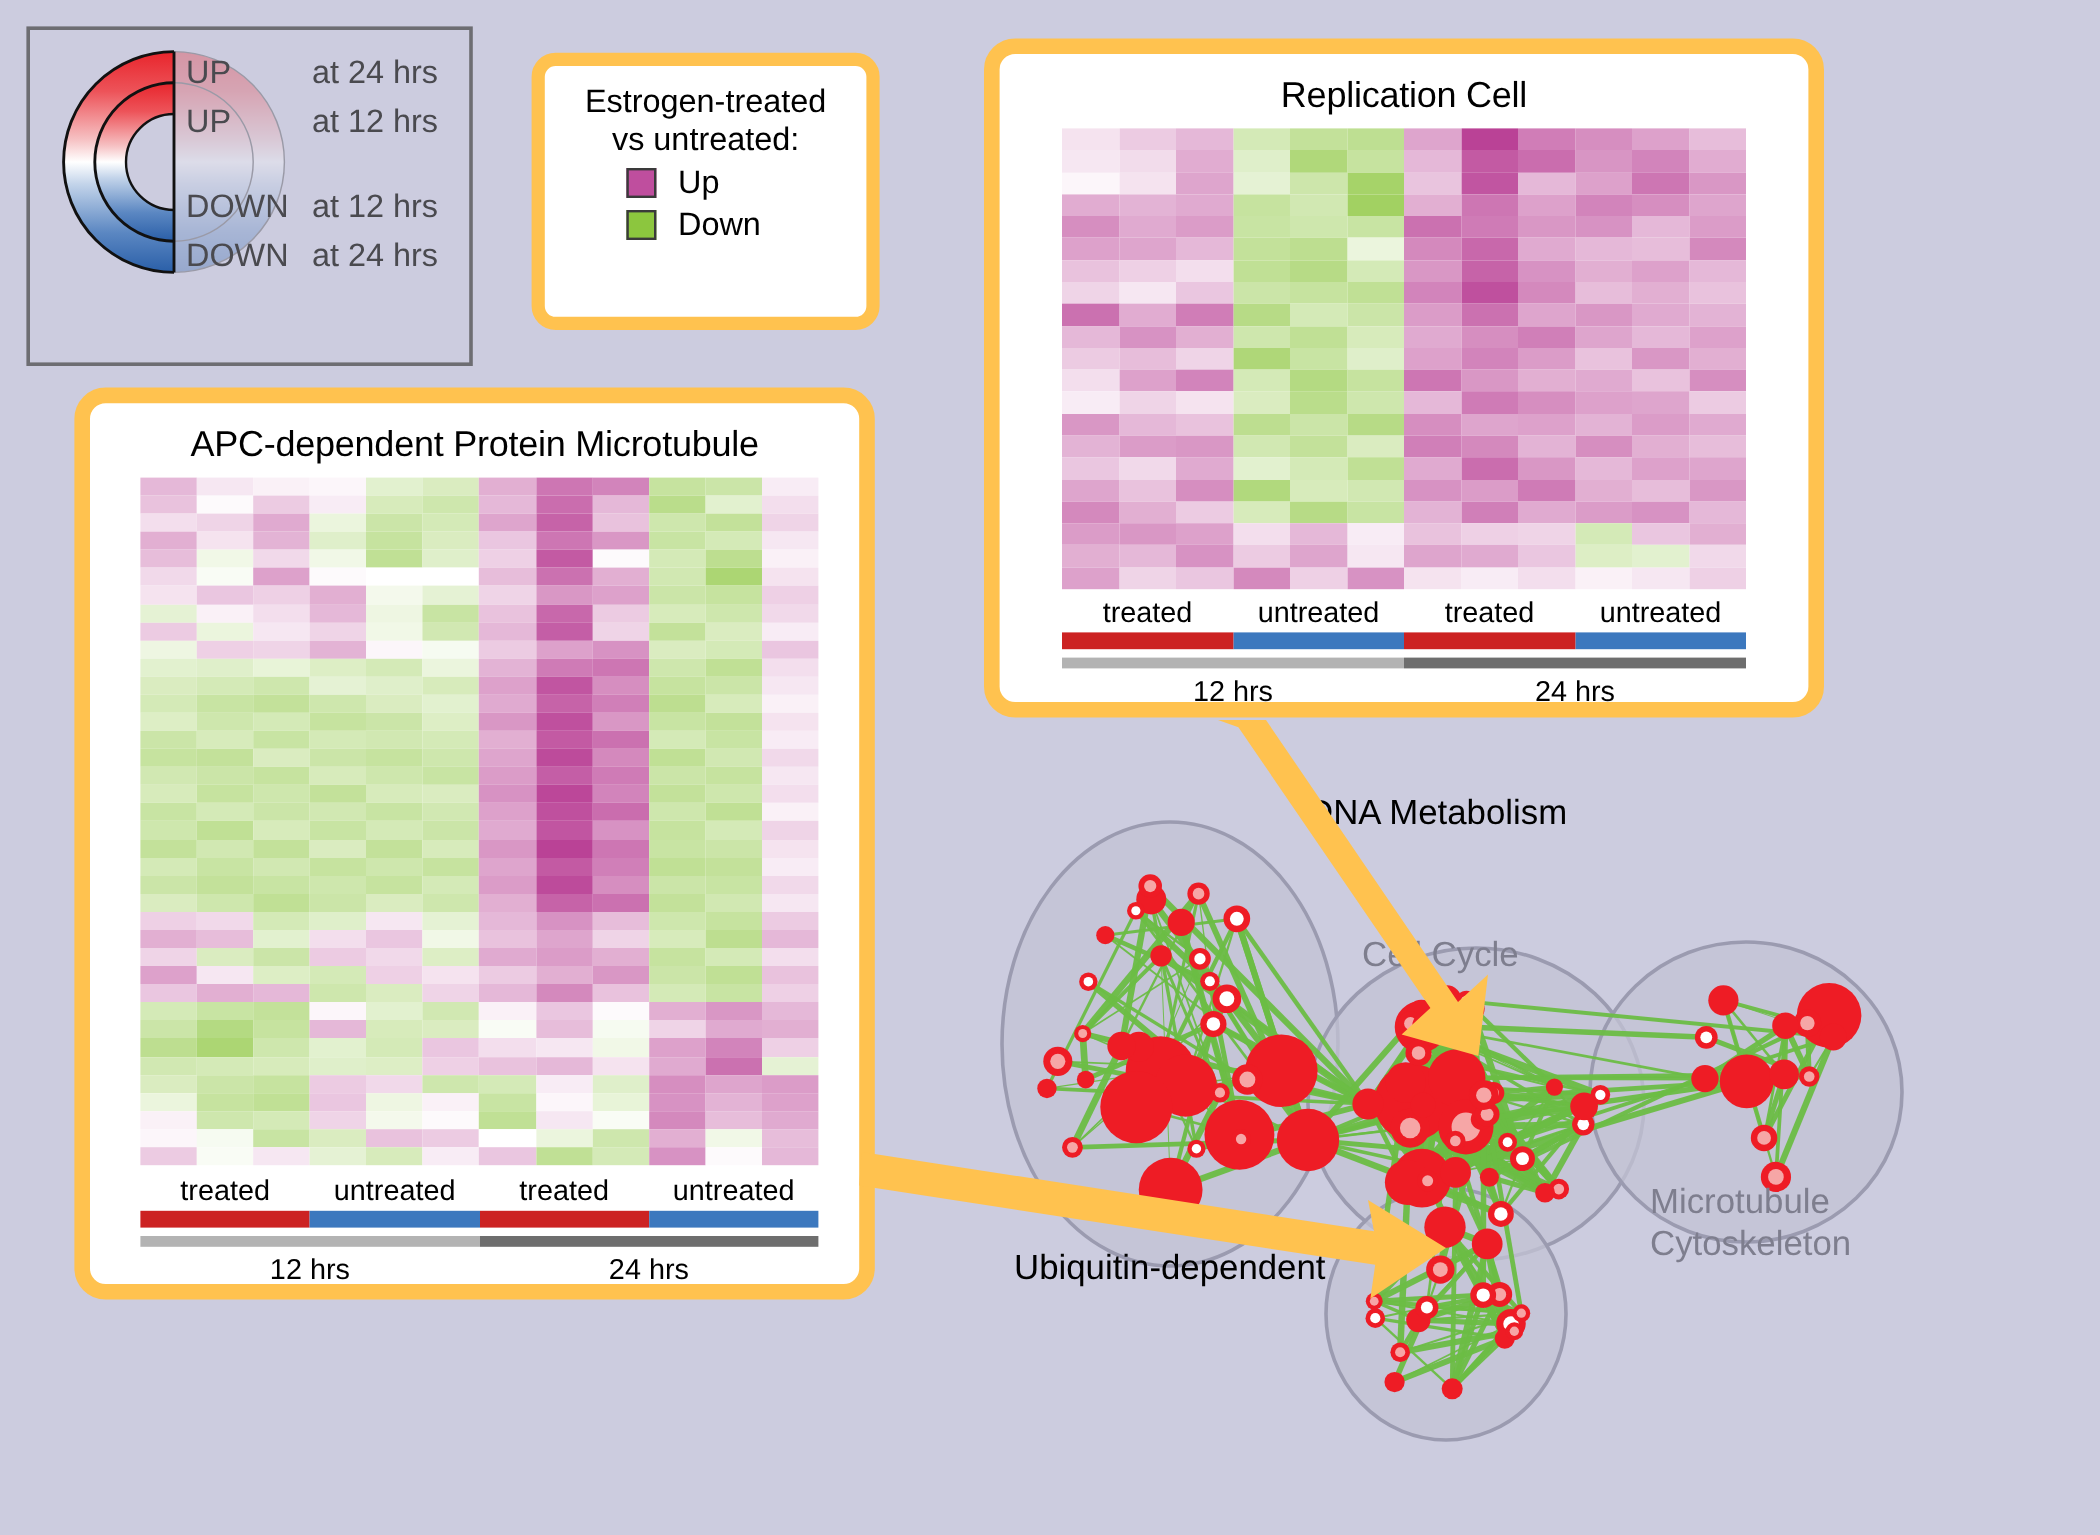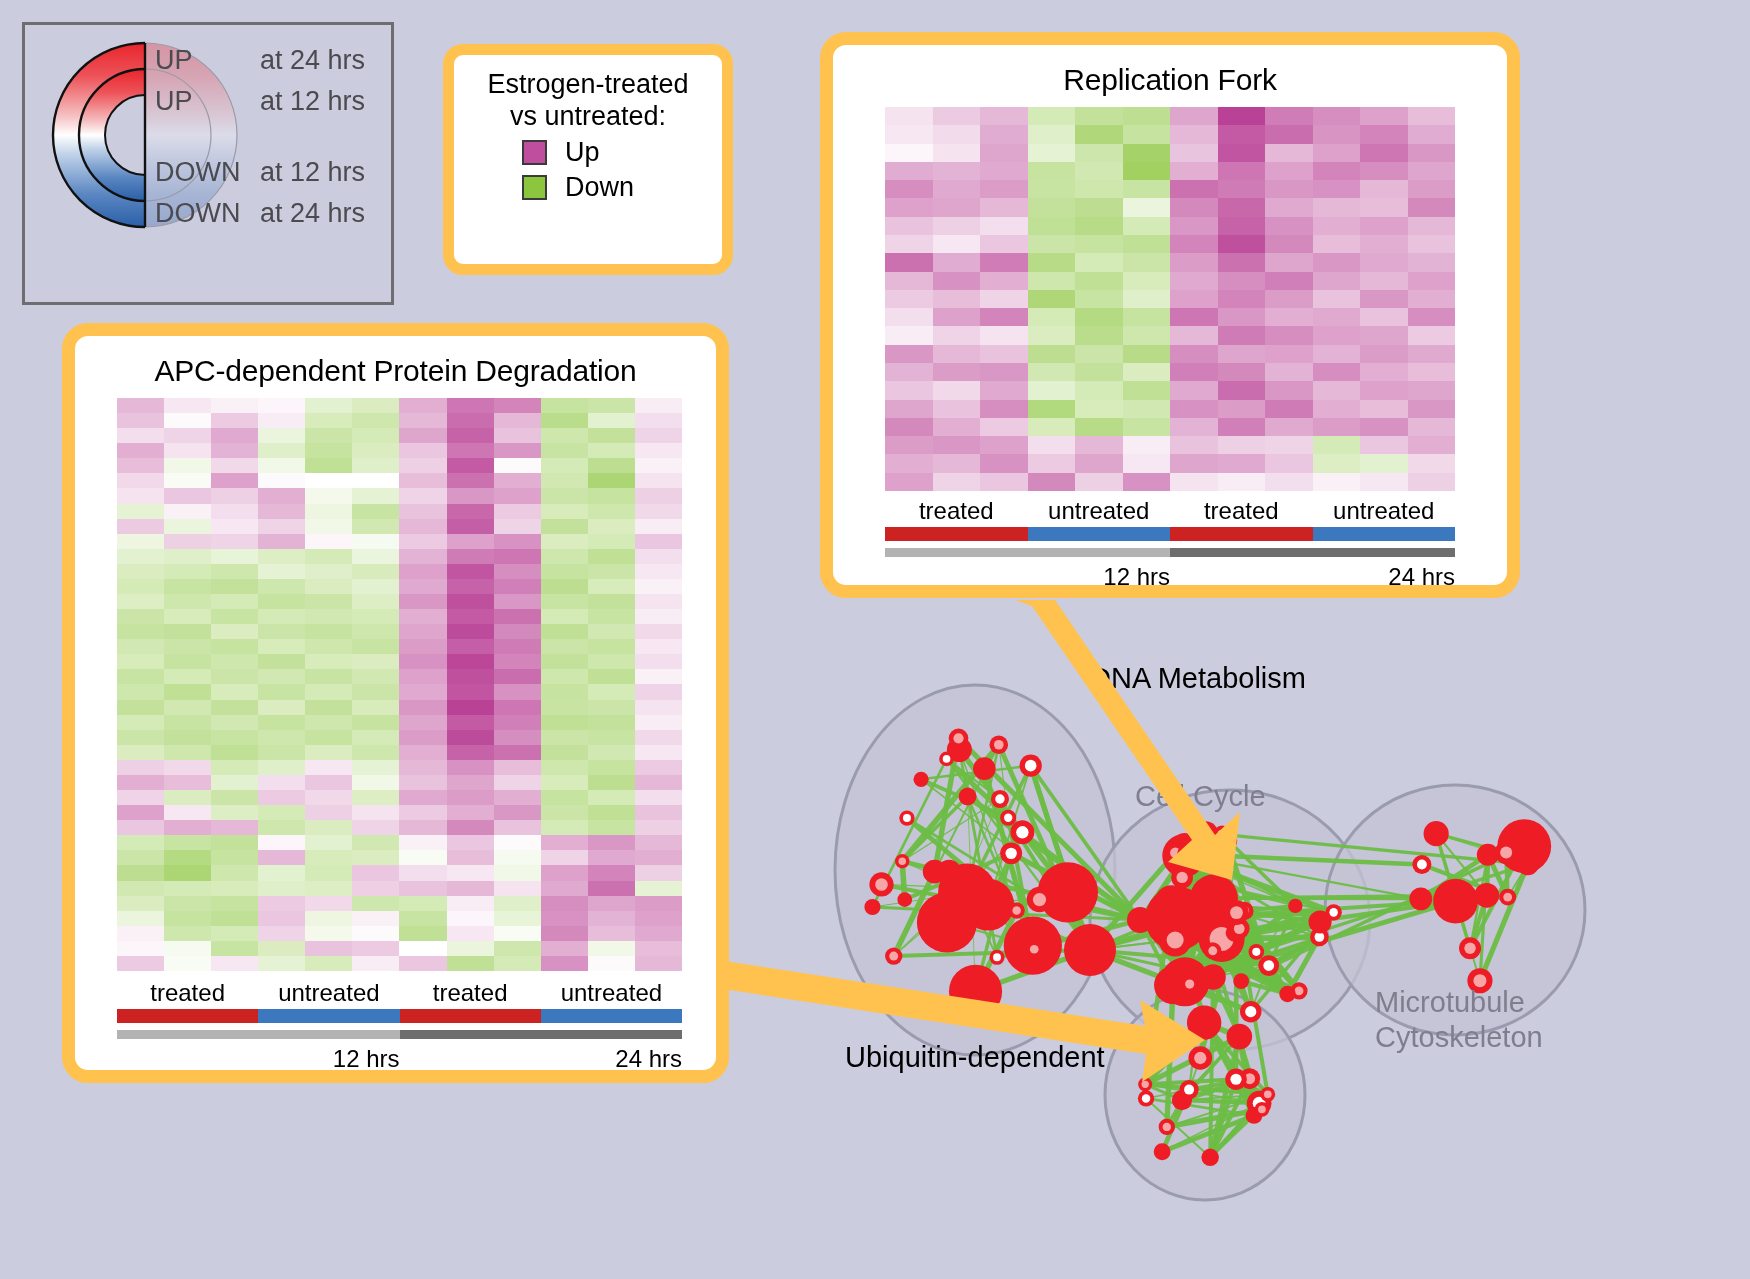--- a/index.html
+++ b/index.html
@@ -69,21 +69,21 @@
   .hm{display:grid;width:100%;height:100%;}
   .hm div{width:100%;height:100%;}
 
   
   .axis{position:absolute;}
   .axis-labels{display:flex;width:100%;}
   .axis-labels span{flex:1;text-align:center;font-size:24px;color:#000;}
   .bar-row{display:flex;width:100%;}
   .bar-row div{height:100%;}
   .hrs-row{display:flex;width:100%;}
-  .hrs-row span{flex:1;text-align:right;font-size:24px;color:#000;}
+  .hrs-row span{flex:1;text-align:center;font-size:24px;color:#000;}
 
   
   #network{position:absolute;left:790px;top:620px;width:960px;height:659px;}
   .net-label{position:absolute;font-size:29px;}
   #lbl-dna{left:300px;top:42px;color:#000;}
   #lbl-cc{left:345px;top:160px;color:#7e7e8e;}
   #lbl-mt{left:585px;top:365px;color:#7e7e8e;line-height:1.2;text-align:left;}
   #lbl-ub{left:55px;top:420px;color:#000;line-height:1.2;text-align:center;}
 </style>
 </head>
@@ -159,21 +159,21 @@
       <span class="lu-sw" id="sw-up" style="background: rgb(191, 78, 158);"></span>
       <span>Up</span>
     </div>
     <div class="lu-item">
       <span class="lu-sw" id="sw-down" style="background: rgb(140, 198, 62);"></span>
       <span>Down</span>
     </div>
   </div>
 
   <div class="panel" id="panel-repfork">
-    <div class="panel-title" style="margin-top:18px;">Replication Fork</div>
+    <div class="panel-title" style="margin-top:18px;">Replication Cell</div>
     <div class="hm-wrap" id="hm-rf" style="left:52px;top:62px;width:570px;height:384px;">
       <div class="hm" id="grid-rf" style="grid-template-columns: repeat(12, 1fr); grid-template-rows: repeat(21, 1fr);">
           <div style="background: rgb(245, 227, 239);"></div>
           <div style="background: rgb(236, 203, 226);"></div>
           <div style="background: rgb(229, 184, 216);"></div>
           <div style="background: rgb(212, 234, 183);"></div>
           <div style="background: rgb(195, 225, 154);"></div>
           <div style="background: rgb(190, 223, 146);"></div>
           <div style="background: rgb(222, 165, 205);"></div>
           <div style="background: rgb(186, 66, 150);"></div>
@@ -441,21 +441,21 @@
           <div style="flex: 1 1 0%; background: rgb(110, 110, 110);"></div>
         </div>
       <div class="hrs-row" id="hrs-rf" style="margin-top:6px;">
           <span>12 hrs</span>
           <span>24 hrs</span>
         </div>
     </div>
   </div>
 
   <div class="panel" id="panel-apc">
-    <div class="panel-title" style="margin-top:18px;">APC-dependent Protein Degradation</div>
+    <div class="panel-title" style="margin-top:18px;">APC-dependent Protein Microtubule</div>
     <div class="hm-wrap" id="hm-apc" style="left:42px;top:62px;width:565px;height:573px;">
       <div class="hm" id="grid-apc" style="grid-template-columns: repeat(12, 1fr); grid-template-rows: repeat(38, 1fr);">
           <div style="background: rgb(229, 184, 216);"></div>
           <div style="background: rgb(246, 231, 242);"></div>
           <div style="background: rgb(250, 241, 247);"></div>
           <div style="background: rgb(252, 246, 250);"></div>
           <div style="background: rgb(226, 241, 207);"></div>
           <div style="background: rgb(218, 236, 192);"></div>
           <div style="background: rgb(226, 175, 210);"></div>
           <div style="background: rgb(205, 118, 179);"></div>

